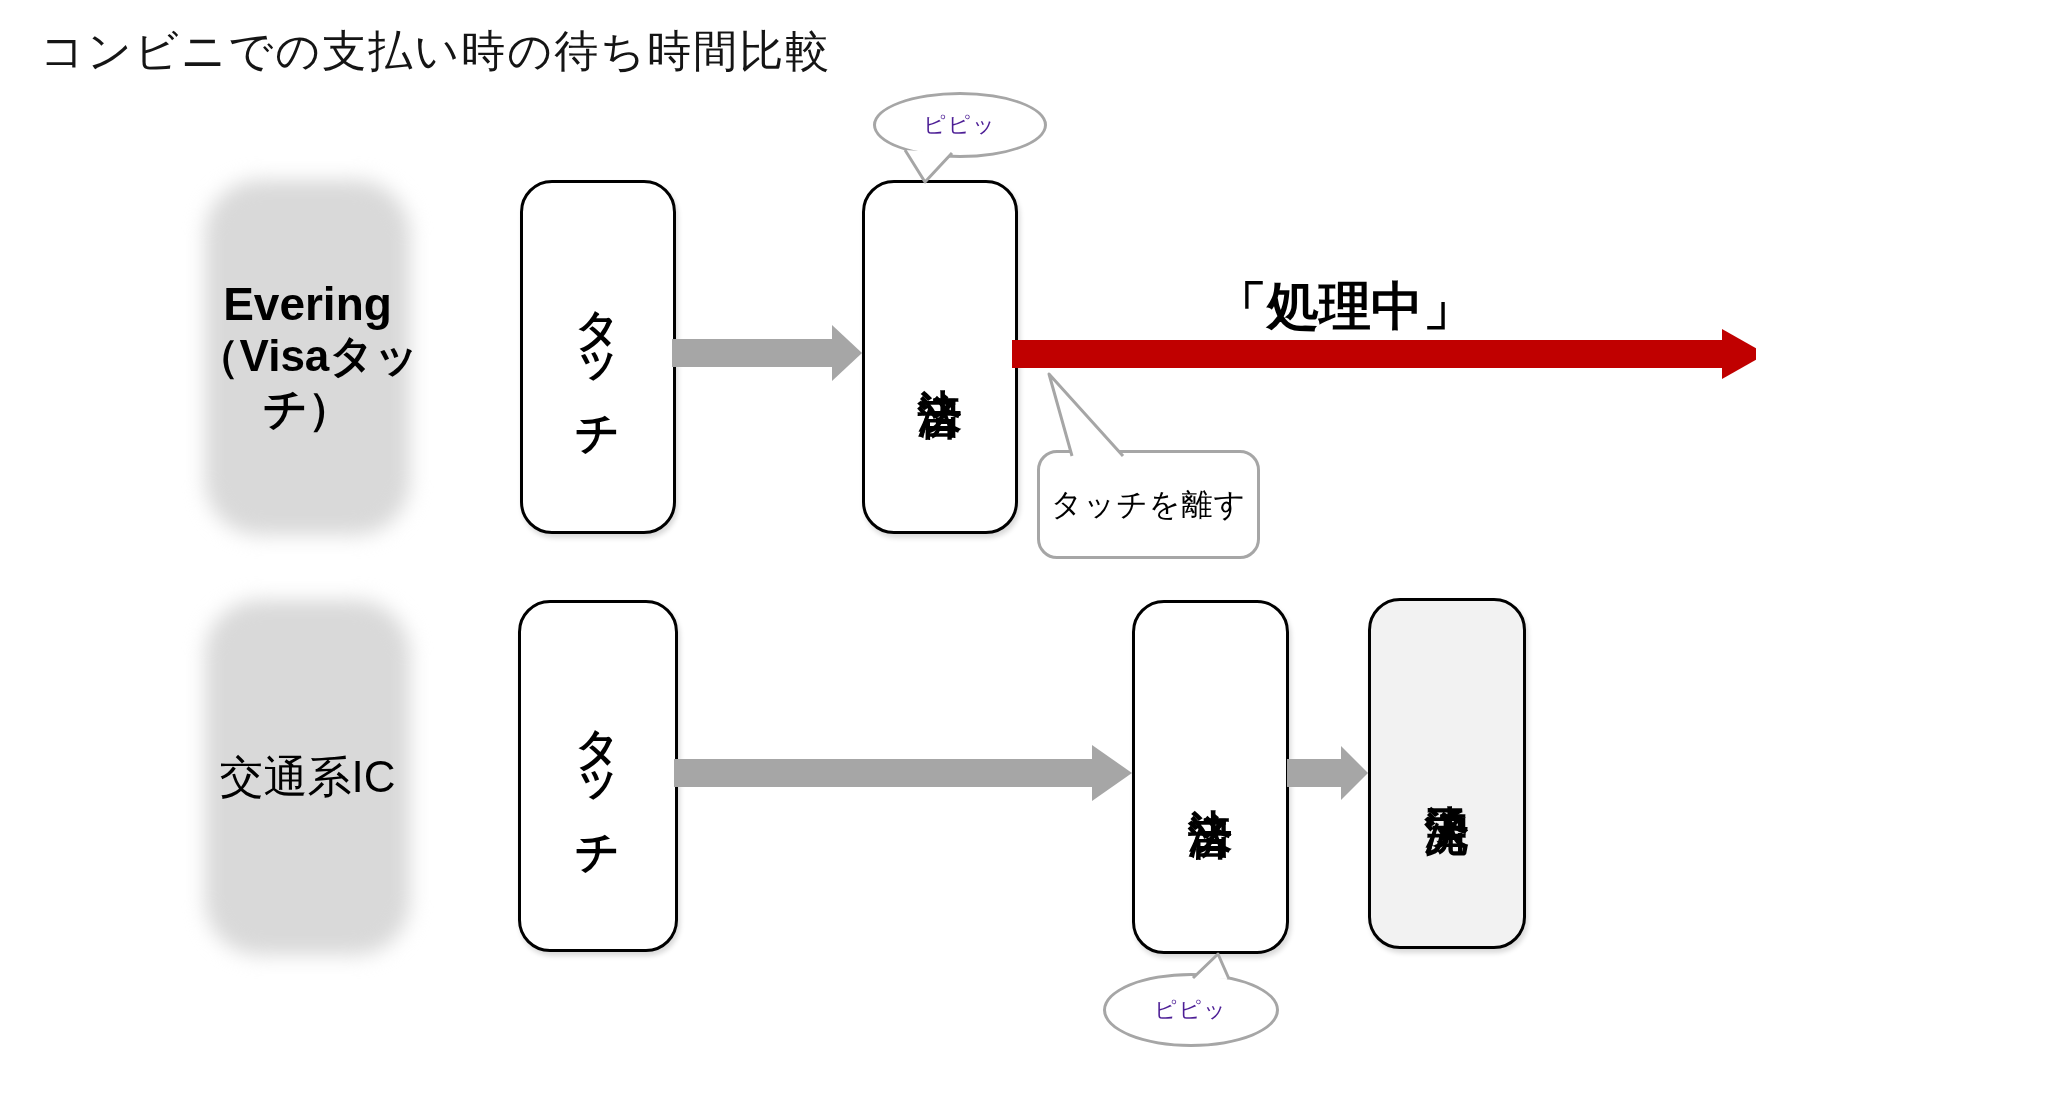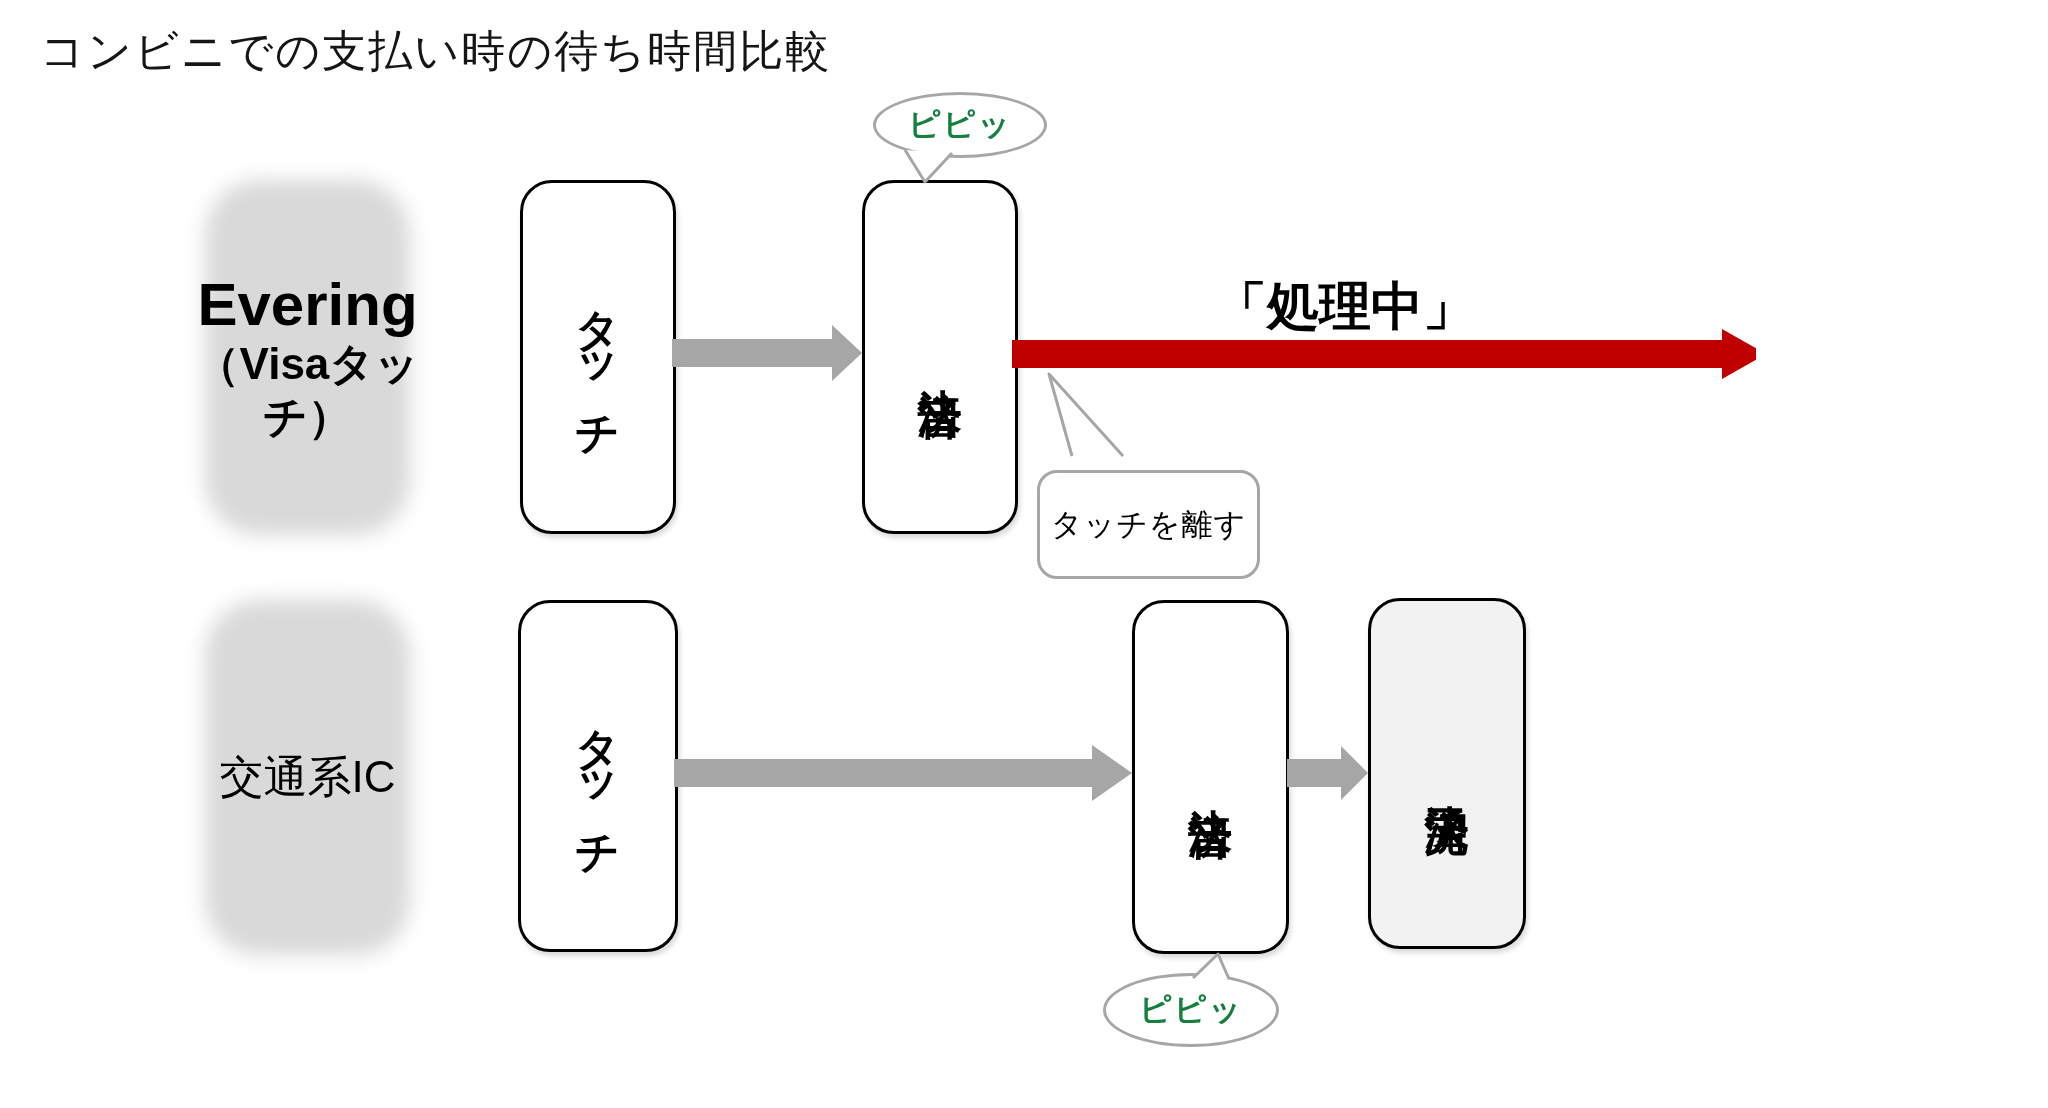--- a/index.html
+++ b/index.html
@@ -4,41 +4,41 @@
 <style>
   html,body{margin:0;padding:0;background:#ffffff;}
   body{font-family:"Liberation Sans","DejaVu Sans",sans-serif;}
   #stage{position:relative;width:1756px;height:1108px;background:#ffffff;overflow:hidden;}
 
   .title{position:absolute;left:40px;top:22px;font-size:44px;font-weight:400;color:#151515;letter-spacing:2px;}
 
   
   .blob-bg{position:absolute;background:#D9D9D9;border-radius:55px;filter:blur(10px);}
   .blob-text{position:absolute;display:flex;flex-direction:column;align-items:center;justify-content:center;text-align:center;color:#000;}
-  .blob-line1{font-size:60px;font-weight:700;line-height:1.1;}
+  .blob-line1{font-size:46px;font-weight:700;line-height:1.1;}
   .blob-line2{font-size:44px;font-weight:700;line-height:1.2;}
   .blob-single{font-size:44px;font-weight:400;}
 
   
   .step-box{position:absolute;background:#ffffff;border:3px solid #000;border-radius:32px;
             display:flex;align-items:center;justify-content:center;
             box-shadow:2px 4px 5px rgba(0,0,0,0.15);}
   .step-box.done{background:#F2F2F2;}
   .vtext{writing-mode:vertical-rl;text-orientation:upright;font-size:44px;font-weight:700;
          letter-spacing:2px;color:#000;line-height:1;}
 
   
   .arrow-body{position:absolute;background:#A6A6A6;}
   .arrow-head{position:absolute;width:0;height:0;border-style:solid;border-color:transparent;}
   .arrow-body.red{background:#C00000;}
 
   
   .bubble{position:absolute;background:#ffffff;border:3px solid #A6A6A6;border-radius:50%;
           display:flex;align-items:center;justify-content:center;}
-  .bubble span{font-size:32px;font-weight:700;color:#15803d;letter-spacing:2px;}
+  .bubble span{font-size:22px;font-weight:400;color:#4c1d95;letter-spacing:2px;}
   .callout{position:absolute;background:#ffffff;border:3px solid #A6A6A6;border-radius:20px;
            display:flex;align-items:center;justify-content:center;}
   .callout span{font-size:31px;font-weight:400;color:#000;letter-spacing:1px;}
   .tail{position:absolute;overflow:visible;}
 
   .processing-label{position:absolute;left:1140px;top:272px;width:410px;text-align:center;
                     font-size:52px;font-weight:700;color:#000;}
 </style>
 </head>
 <body>
@@ -68,21 +68,21 @@
     <span>ピピッ</span>
   </div>
   <svg class="tail" style="left:895px;top:140px;" width="65" height="50" viewBox="0 0 65 50">
     <path d="M 10 10 L 30 42 L 57 13" fill="#ffffff" stroke="#A6A6A6" stroke-width="3" stroke-linejoin="round"></path>
   </svg>
 
   <div class="arrow-body red" style="left:1012px;top:340px;width:710px;height:28px;"></div>
   <div class="arrow-head" style="left:1722px;top:329px;border-width:25px 0 25px 44px;border-left-color:#C00000;"></div>
   <div class="processing-label">「処理中」</div>
 
-  <div class="callout" style="left:1037px;top:470px;width:217px;height:103px;">
+  <div class="callout" style="left:1037px;top:450px;width:217px;height:103px;">
     <span>タッチを離す</span>
   </div>
   <svg class="tail" style="left:1035px;top:365px;" width="100" height="95" viewBox="0 0 100 95">
     <path d="M 37 91 L 14 9 L 88 91" fill="#ffffff" stroke="#A6A6A6" stroke-width="3" stroke-linejoin="round"></path>
   </svg>
 
   <div class="step-box done" style="left:1768px;top:179px;width:152px;height:349px;">
     <span class="vtext">決済完了</span>
   </div>
 

